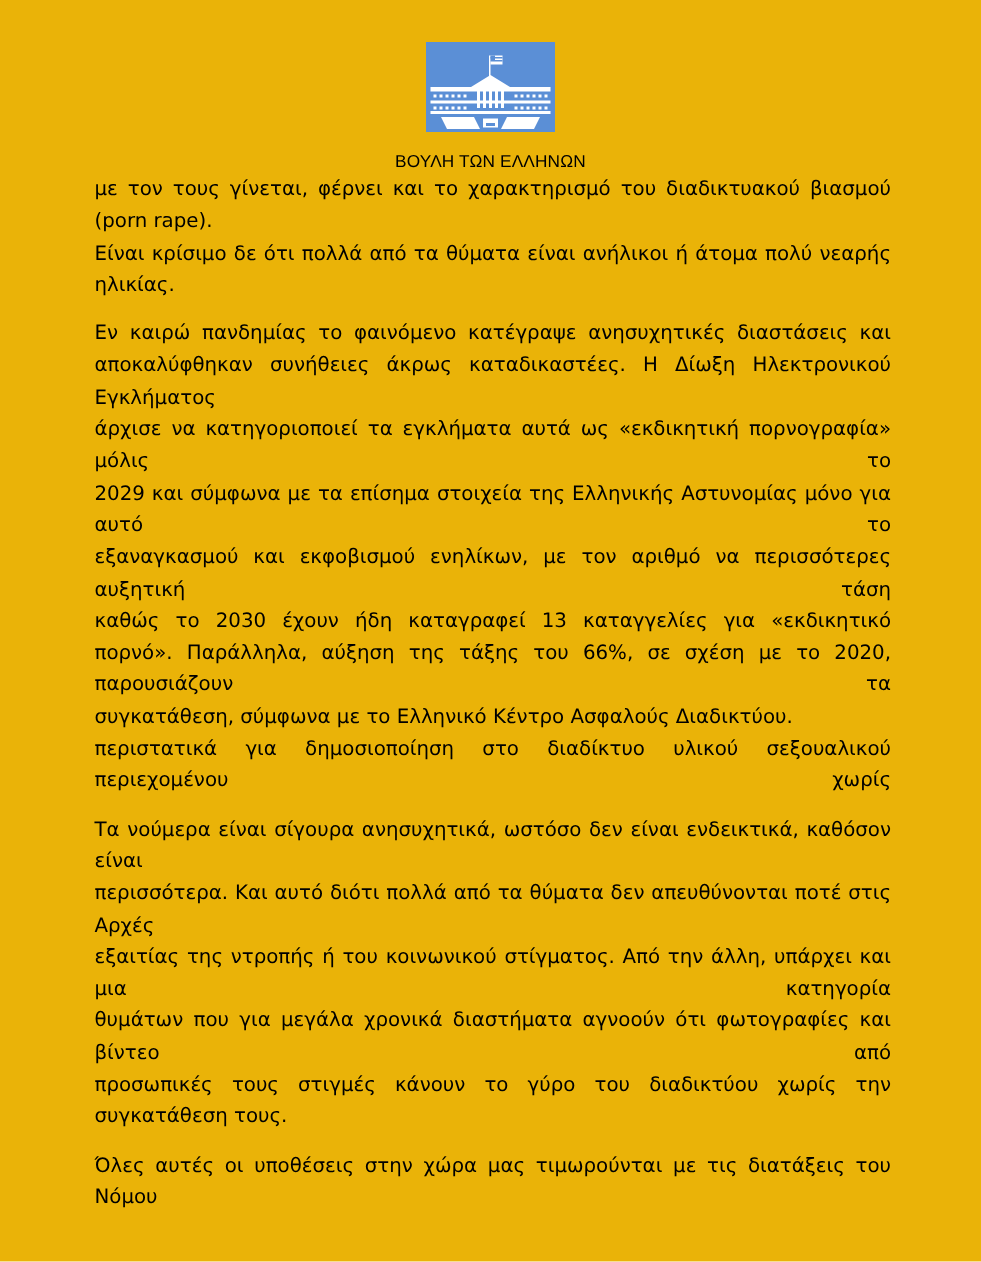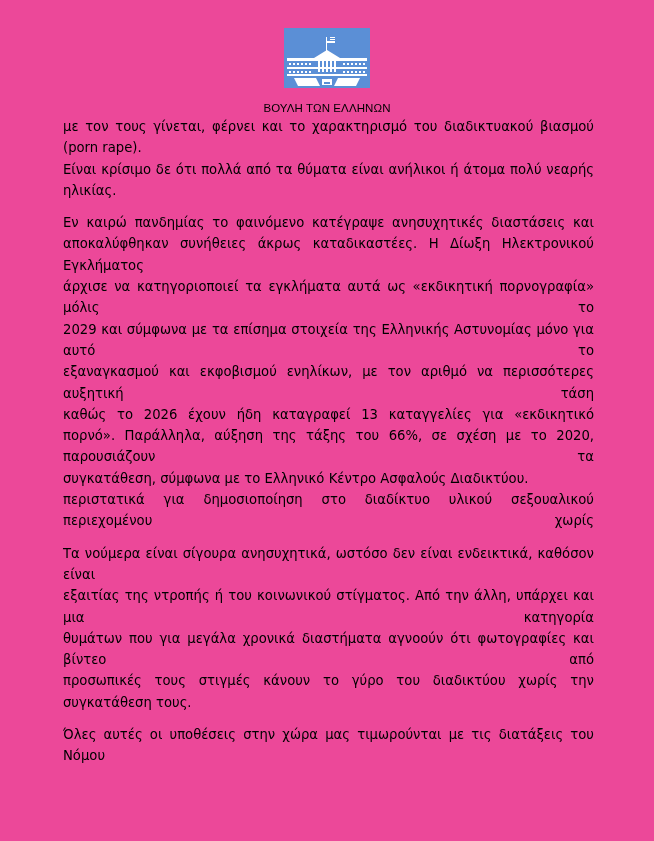--- a/index.html
+++ b/index.html
@@ -1,17 +1,17 @@
 <!DOCTYPE html>
 <html><head>
   <meta charset="utf-8">
   <style>
     html, body { margin: 0; padding: 0; background: #ffffff; }
     body { width: 654px; height: 841px; position: relative; overflow: hidden; }
-    .page { position: absolute; left: 0; top: 0; width: 654px; height: 841px; background: #ec4899; }
+    .page { position: absolute; left: 0; top: 0; width: 654px; height: 841px; background: #eab308; }
     .header { position: absolute; left: 0; top: 28px; width: 654px; text-align: center; }
     .logo { display: block; margin: 0 auto; width: 86px; height: 60px; }
     .org-name {
       font-family: "Liberation Sans", "DejaVu Sans", sans-serif;
       font-size: 11.5px; color: #000; margin-top: 14px; letter-spacing: 0.1px;
     }
     .body-text {
       position: absolute; left: 63px; top: 116px; width: 531px;
       font-family: "DejaVu Sans", "Liberation Sans", sans-serif;
       font-size: 13.2px; line-height: 21.3px; color: #000;
@@ -95,28 +95,29 @@
       <span class="line">με τον τους γίνεται, φέρνει και το χαρακτηρισμό του διαδικτυακού βιασμού (porn rape).</span>
       <span class="line">Είναι κρίσιμο δε ότι πολλά από τα θύματα είναι ανήλικοι ή άτομα πολύ νεαρής ηλικίας.</span>
     </div>
 
     <div class="para">
       <span class="line j">Εν καιρώ πανδημίας το φαινόμενο κατέγραψε ανησυχητικές διαστάσεις και</span>
       <span class="line j">αποκαλύφθηκαν συνήθειες άκρως καταδικαστέες. Η  Δίωξη Ηλεκτρονικού Εγκλήματος</span>
       <span class="line j">άρχισε να κατηγοριοποιεί τα εγκλήματα αυτά ως «εκδικητική πορνογραφία» μόλις το</span>
       <span class="line j">2029 και σύμφωνα με τα επίσημα στοιχεία της Ελληνικής Αστυνομίας μόνο για αυτό το</span>
       <span class="line j">εξαναγκασμού και εκφοβισμού ενηλίκων, με τον αριθμό να περισσότερες αυξητική τάση</span>
-      <span class="line j">καθώς το 2026 έχουν ήδη καταγραφεί 13 καταγγελίες για «εκδικητικό</span>
+      <span class="line j">καθώς το 2030 έχουν ήδη καταγραφεί 13 καταγγελίες για «εκδικητικό</span>
       <span class="line j">πορνό».  Παράλληλα, αύξηση της τάξης του 66%, σε σχέση με το 2020, παρουσιάζουν τα</span>
       <span class="line">συγκατάθεση, σύμφωνα με το  Ελληνικό Κέντρο Ασφαλούς Διαδικτύου.</span>
       <span class="line j">περιστατικά για δημοσιοποίηση στο διαδίκτυο υλικού σεξουαλικού περιεχομένου χωρίς</span>
     </div>
 
     <div class="para">
       <span class="line j">Τα νούμερα είναι σίγουρα ανησυχητικά, ωστόσο δεν είναι ενδεικτικά, καθόσον είναι</span>
+      <span class="line j">περισσότερα. Και αυτό διότι πολλά από τα θύματα δεν απευθύνονται ποτέ στις Αρχές</span>
       <span class="line j">εξαιτίας της ντροπής ή του κοινωνικού στίγματος. Από την άλλη, υπάρχει και μια κατηγορία</span>
       <span class="line j">θυμάτων που για μεγάλα χρονικά διαστήματα αγνοούν ότι φωτογραφίες και βίντεο από</span>
       <span class="line">προσωπικές τους στιγμές κάνουν το γύρο του διαδικτύου χωρίς την συγκατάθεση τους.</span>
     </div>
 
     <div class="para">
       <span class="line j"> Όλες αυτές οι υποθέσεις στην χώρα μας τιμωρούνται με τις διατάξεις του Νόμου</span>
 
     </div>
 

